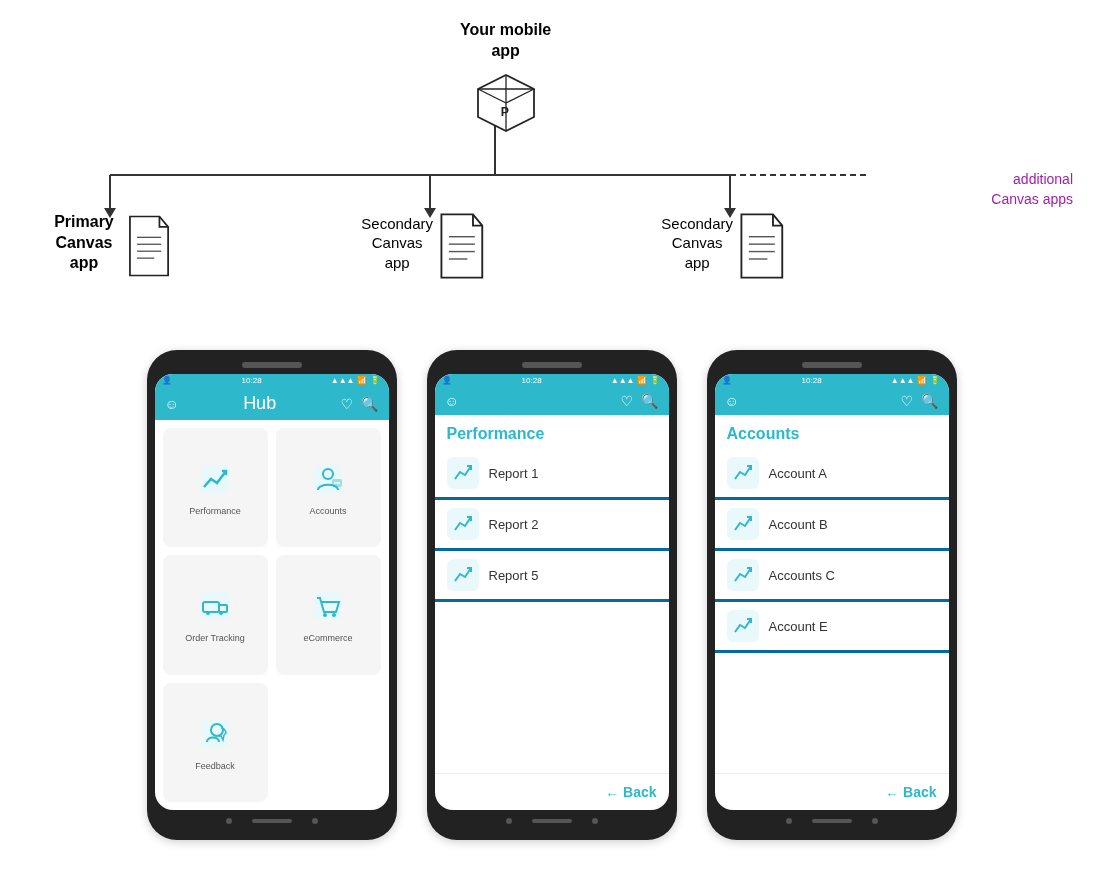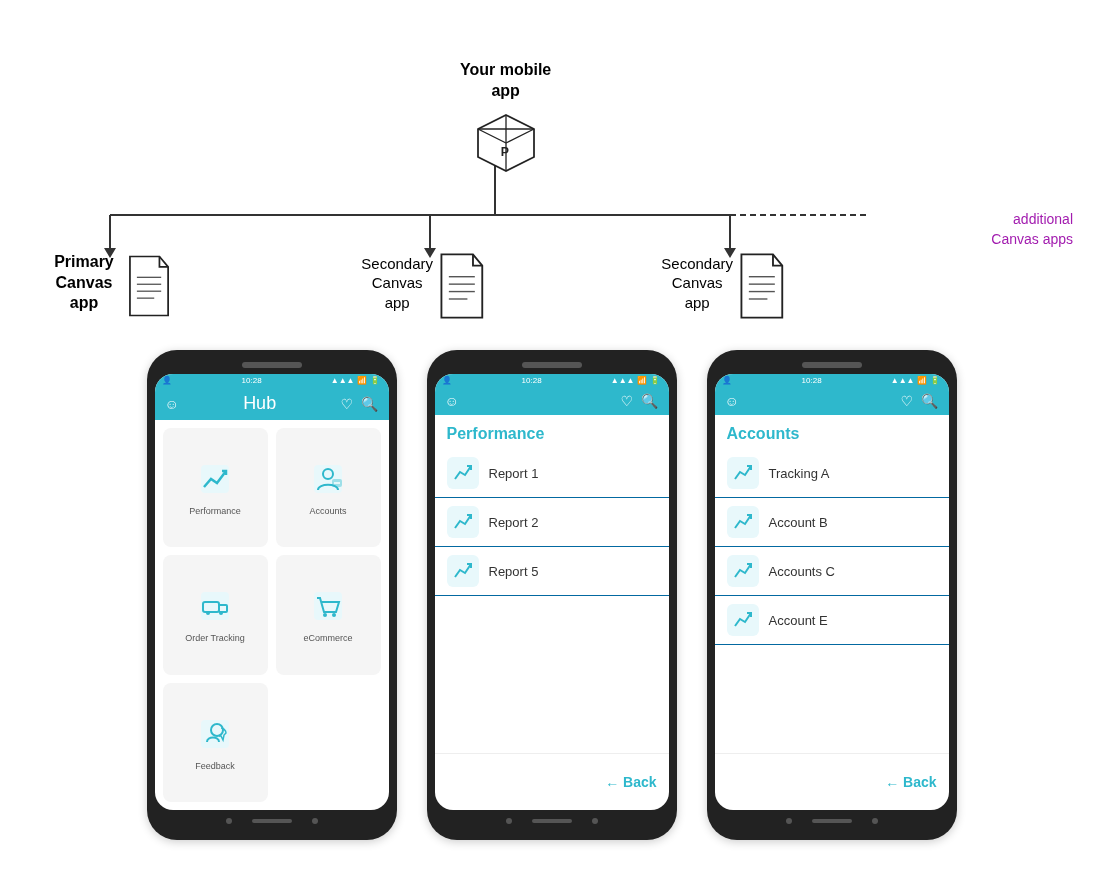--- a/index.html
+++ b/index.html
@@ -10,21 +10,20 @@
       height: 882px;
       overflow: hidden;
       position: relative;
     }
 
     
     .diagram {
       position: relative;
       width: 100%;
       height: 340px;
-      margin-top: 40px;
     }
 
     
     .box-icon {
       position: absolute;
       left: 460px;
       top: 20px;
       display: flex;
       flex-direction: column;
       align-items: center;
@@ -210,21 +209,21 @@
     
     .screen-list {
       flex: 1;
       overflow: hidden;
     }
     .list-item {
       display: flex;
       align-items: center;
       gap: 10px;
       padding: 8px 12px;
-      border-bottom: 1px solid #0369a1;
+      border-bottom: 3px solid #0369a1;
     }
     .list-item-icon {
       color: #2eb8cc;
       background: #e8f8fb;
       width: 32px;
       height: 32px;
       border-radius: 6px;
       display: flex;
       align-items: center;
       justify-content: center;
@@ -235,21 +234,21 @@
       font-size: 13px;
       color: #333;
     }
 
     
     .back-btn {
       color: #2eb8cc;
       font-size: 14px;
       font-weight: bold;
       text-align: right;
-      padding: 20px 12px;
+      padding: 10px 12px;
       border-top: 1px solid #eee;
     }
   </style>
 </head>
 <body>
 
 <div class="diagram">
 
   <svg class="connector-svg">
 
@@ -494,21 +493,21 @@
       </div>
       <div class="section-title">Accounts</div>
       <div class="screen-list">
         <div class="list-item">
           <div class="list-item-icon">
             <svg width="20" height="20" viewBox="0 0 20 20" fill="none">
               <polyline points="2,16 7,9 12,12 18,3" stroke="#2eb8cc" stroke-width="2" fill="none"></polyline>
               <polyline points="14,3 18,3 18,7" stroke="#2eb8cc" stroke-width="2" fill="none"></polyline>
             </svg>
           </div>
-          <span class="list-item-text">Tracking A</span>
+          <span class="list-item-text">Account A</span>
         </div>
         <div class="list-item">
           <div class="list-item-icon">
             <svg width="20" height="20" viewBox="0 0 20 20" fill="none">
               <polyline points="2,16 7,9 12,12 18,3" stroke="#2eb8cc" stroke-width="2" fill="none"></polyline>
               <polyline points="14,3 18,3 18,7" stroke="#2eb8cc" stroke-width="2" fill="none"></polyline>
             </svg>
           </div>
           <span class="list-item-text">Account B</span>
         </div>

